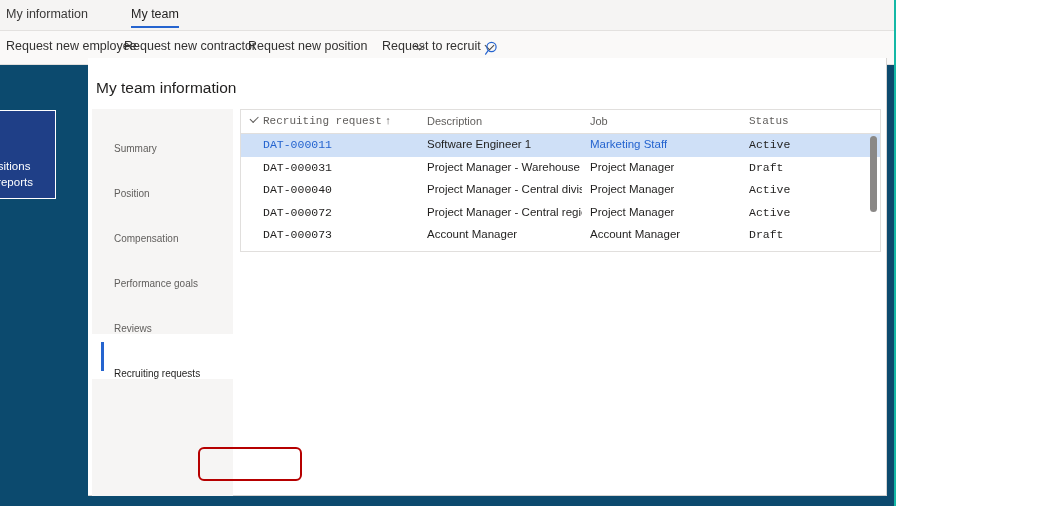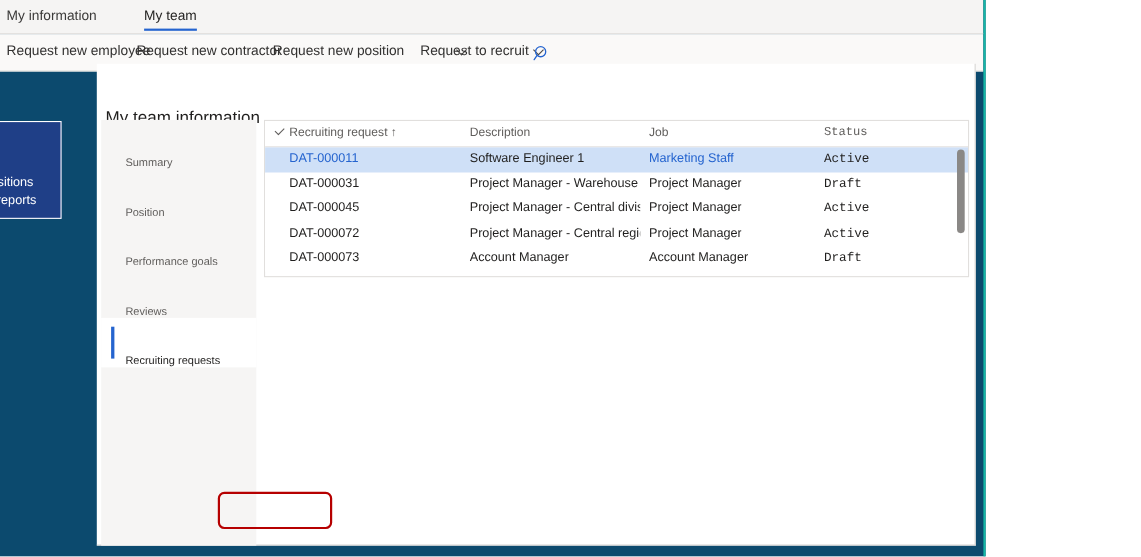--- a/index.html
+++ b/index.html
@@ -149,21 +149,20 @@
     border-bottom: 1px solid #d6d4d2;
     box-sizing: border-box;
   }
   #page-title {
     position: absolute;
     left: 8px;
     top: 21px;
     font-size: 15.5px;
     color: #201f1e;
     white-space: nowrap;
-    margin-top: 20px;
   }
 
   
   #vnav {
     position: absolute;
     left: 4px;
     top: 51px;
     width: 141px;
     height: 387px;
     background: #f6f5f4;
@@ -243,21 +242,21 @@
     top: 4px;
     font-size: 11.5px;
     color: #201f1e;
     white-space: nowrap;
     overflow: hidden;
   }
   .gr-cell.link { color: #2564cf; }
 
   
   .col-check { left: 8px; }
-  .col-id    { left: 22px; }
+  .col-id    { left: 22px; font-family: Liberation Mono, monospace; }
   .col-desc  { left: 186px; max-width: 155px; }
   .col-job   { left: 349px; max-width: 155px; }
   .col-status{ left: 508px; font-family: Liberation Mono, monospace; }
 
   #grid-scrollbar {
     position: absolute;
     right: 3px;
     top: 26px;
     width: 7px;
     height: 112px;
@@ -334,20 +333,23 @@
   <div id="content-panel">
 
     <div id="page-title">My team information</div>
 
     <div id="vnav">
       <div class="vnav-item">
         <span>Summary</span>
       </div>
       <div class="vnav-item">
         <span>Position</span>
+      </div>
+      <div class="vnav-item">
+        <span>Compensation</span>
       </div>
       <div class="vnav-item">
         <span>Performance goals</span>
       </div>
       <div class="vnav-item">
         <span>Reviews</span>
       </div>
       <div class="vnav-item selected">
         <span>Recruiting requests</span>
       </div>
@@ -375,21 +377,21 @@
       </div>
 
       <div class="grid-row">
         <div class="gr-cell col-id">DAT-000031</div>
         <div class="gr-cell col-desc">Project Manager - Warehouse</div>
         <div class="gr-cell col-job">Project Manager</div>
         <div class="gr-cell col-status">Draft</div>
       </div>
 
       <div class="grid-row">
-        <div class="gr-cell col-id">DAT-000045</div>
+        <div class="gr-cell col-id">DAT-000040</div>
         <div class="gr-cell col-desc">Project Manager - Central divisi…</div>
         <div class="gr-cell col-job">Project Manager</div>
         <div class="gr-cell col-status">Active</div>
       </div>
 
       <div class="grid-row">
         <div class="gr-cell col-id">DAT-000072</div>
         <div class="gr-cell col-desc">Project Manager - Central region</div>
         <div class="gr-cell col-job">Project Manager</div>
         <div class="gr-cell col-status">Active</div>

